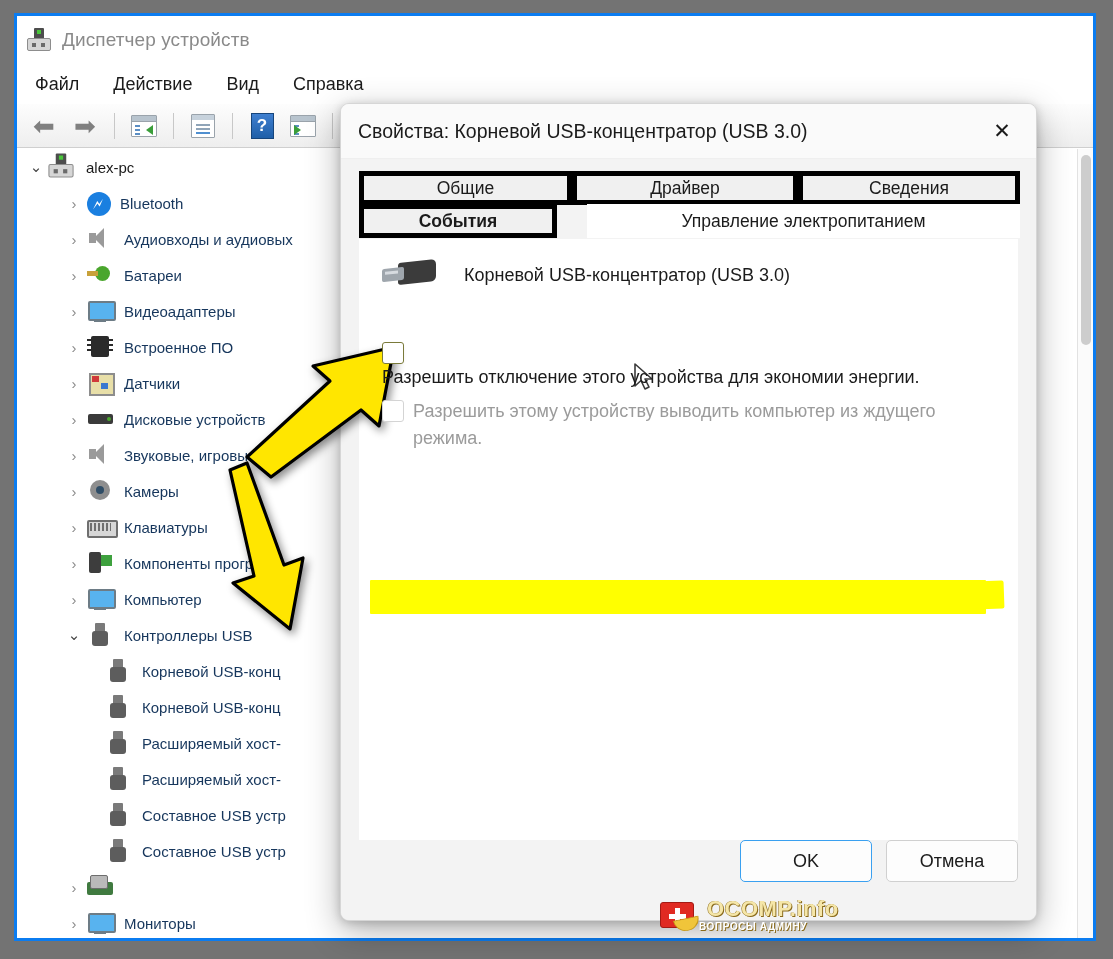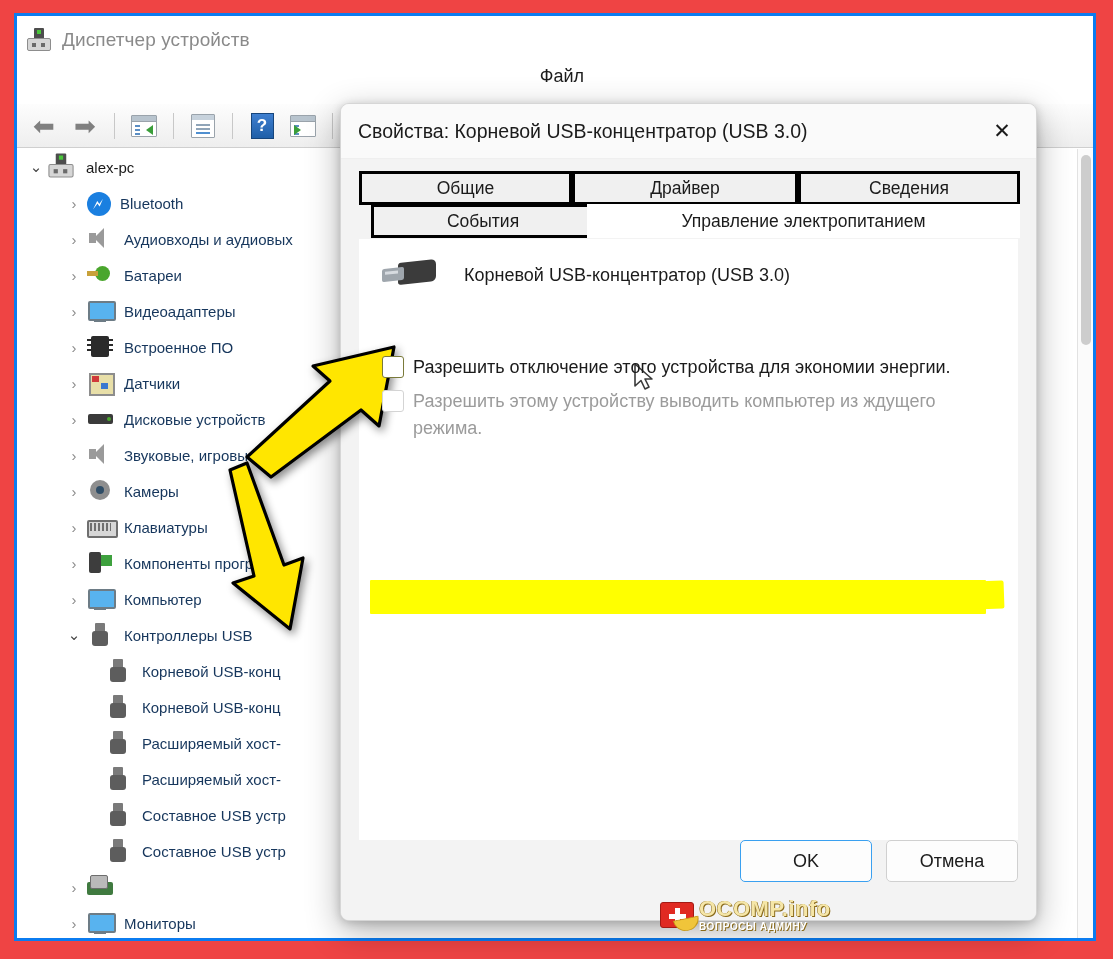--- a/index.html
+++ b/index.html
@@ -6,21 +6,21 @@
   html, body {
     margin: 0; padding: 0;
     width: 1113px; height: 959px;
     background: #ffffff;
     font-family: "Liberation Sans", sans-serif;
     overflow: hidden;
   }
   #root {
     position: relative;
     width: 1113px; height: 959px;
-    background: #ef4444;
+    background: #737373;
   }
 
   
   #dm-window {
     position: absolute;
     left: 14px; top: 13px;
     width: 1082px; height: 928px;
     background: #ffffff;
     border: 3px solid #0b7cf0;
     border-top-width: 3px;
@@ -58,21 +58,21 @@
     background: #6b6b6b;
   }
   .usb-hub-icon .body::before { left: 4px; }
   .usb-hub-icon .body::after  { left: 13px; }
 
   #dm-menubar {
     position: absolute; left: 0; top: 48px;
     width: 100%; height: 40px;
     background: #ffffff;
     display: flex; align-items: center;
-    padding-left: 14px; gap: 26px; flex-direction: column;
+    padding-left: 14px; gap: 26px;
   }
   .menu-item {
     font-size: 18px; color: #1b1b1b; padding: 2px 4px; cursor: default;
   }
 
   #dm-toolbar {
     position: absolute; left: 0; top: 88px;
     width: 100%; height: 44px;
     background: linear-gradient(#fdfdfd, #eeeeee);
     border-bottom: 1px solid #cfcfcf;
@@ -231,21 +231,21 @@
     width: 56px; height: 46px; display: flex; align-items: center; justify-content: center;
     font-size: 21px; color: #1b1b1b; margin-right: 6px;
   }
   #dlg-body {
     position: absolute; left: 0; top: 55px; right: 0; bottom: 0;
     background: #f3f3f3;
   }
   #tabstrip { position: relative; margin: 12px 18px 0 18px; height: 68px; }
   .tab {
     position: absolute; height: 34px;
-    background: #f0f0f0; border: 3px solid #000000;
+    background: #f0f0f0; border: 5px solid #000000;
     display: flex; align-items: center; justify-content: center;
     font-size: 17.5px; color: #1b1b1b;
   }
   .tab.active { background: #ffffff; border-color: #ffffff; z-index: 3; }
   #tab-panel {
     position: absolute; left: 18px; right: 18px; top: 80px; bottom: 80px;
     background: #ffffff; border: 1px solid #ffffff;
   }
   #dev-head { display: flex; align-items: center; padding: 18px 0 0 22px; gap: 26px; }
   #dev-name { font-size: 18px; color: #1b1b1b; }
@@ -257,21 +257,21 @@
   }
   .usb-plug-ico .tip {
     position: absolute; left: 0px; top: 10px; width: 22px; height: 13px;
     background: #9fa6ad; border-radius: 2px; transform: skewY(-6deg);
   }
   .usb-plug-ico .tip::after {
     content:""; position:absolute; left:3px; top:3px; width:13px; height:3px; background:#d7dbe0;
   }
 
   .cbrow { display: flex; align-items: flex-start; padding-left: 22px; }
-  .cbrow.first { margin-top: 62px; }
+  .cbrow.first { margin-top: 48px; flex-direction: column; }
   .cbrow.second { margin-top: 7px; }
   .cbox {
     width: 22px; height: 22px; flex: 0 0 auto;
     border: 1.6px solid #999999; border-radius: 3px; background: #ffffff;
     margin-top: 2px; margin-right: 9px;
   }
   .cbox.on-highlight { border-color: #7a7a3a; background: #ffffff; }
   .cblabel { font-size: 18px; color: #1b1b1b; line-height: 27px; max-width: 580px; }
   .cblabel.dim { color: #9b9b9b; }
 
@@ -318,20 +318,21 @@
     content: ""; position: absolute; left: 14px; top: 5px; width: 5px; height: 16px; background: #ffffff;
   }
   #wm-kit::after {
     content: ""; position: absolute; left: 8px; top: 11px; width: 17px; height: 5px; background: #ffffff;
   }
   #wm-textwrap { display: flex; flex-direction: column; line-height: 1; }
   #wm-main {
     font-size: 22px; font-weight: bold; color: #f5e6a8;
     text-shadow: 1px 1px 0 #8a6a1a, -0.5px -0.5px 0 #8a6a1a;
     letter-spacing: .5px;
+    margin-left: 8px;
   }
   #wm-sub {
     font-size: 10px; font-weight: bold; color: #ffffff;
     text-shadow: 1px 1px 0 #8a6a1a; letter-spacing: .6px; margin-top: 2px;
   }
   #wm-banana {
     position: absolute; left: 14px; top: 20px; width: 26px; height: 13px;
     background: #f0c53a; border-radius: 0 0 13px 13px; transform: rotate(-12deg);
     border: 1px solid #c89a1a;
   }
@@ -543,21 +544,21 @@
       <span id="dlg-title">Свойства: Корневой USB-концентратор (USB 3.0)</span>
       <span id="dlg-close">✕</span>
     </div>
 
     <div id="dlg-body">
 
       <div id="tabstrip">
         <div class="tab" style="left:0px;   top:0px;  width:213px;">Общие</div>
         <div class="tab" style="left:213px; top:0px;  width:226px;">Драйвер</div>
         <div class="tab" style="left:439px; top:0px;  width:222px;">Сведения</div>
-        <div class="tab" style="left:12px;   top:33px; width:224px;">События</div>
+        <div class="tab" style="left:0px;   top:33px; width:198px;font-weight:bold;">События</div>
         <div class="tab active" style="left:228px; top:33px; width:433px;">Управление электропитанием</div>
       </div>
 
       <div id="tab-panel">
 
         <div id="dev-head">
           <span class="usb-plug-ico">
             <span class="shell"></span>
               <span class="tip"></span>
           </span>

